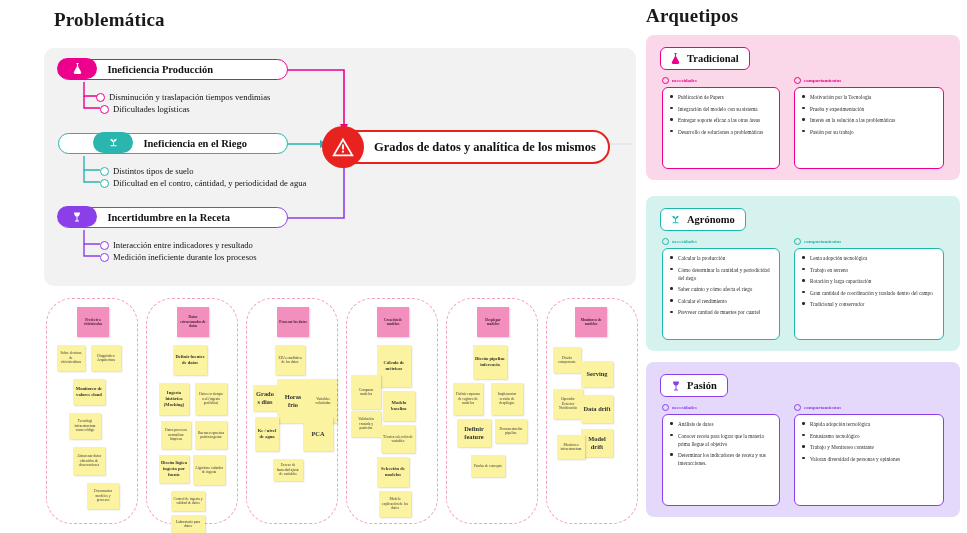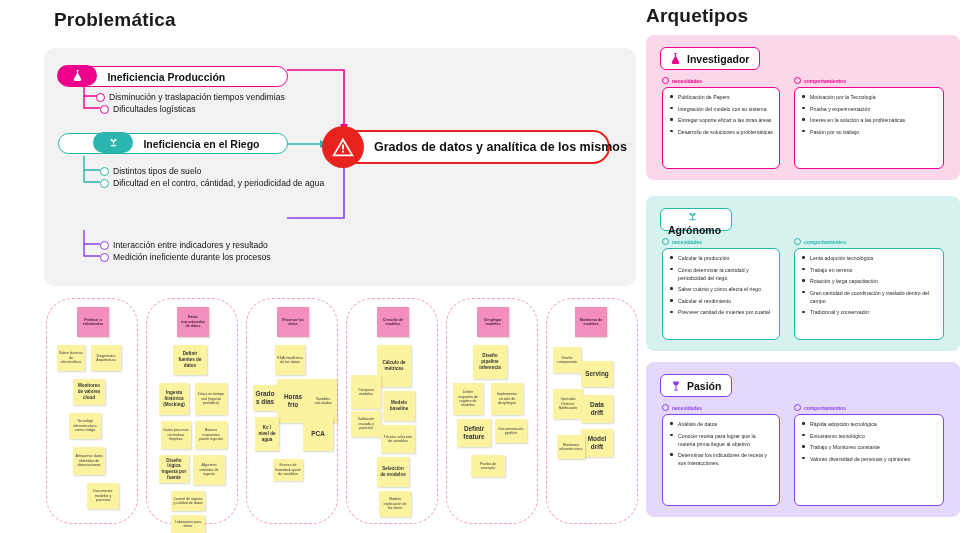--- a/index.html
+++ b/index.html
@@ -1,21 +1,21 @@
 <!DOCTYPE html>
 <html><head>
 <meta charset="utf-8">
 <style>
   html,body{margin:0;padding:0;}
   body{
     width:967px;height:533px;background:#ffffff;
     font-family:"Liberation Sans", sans-serif;
     overflow:hidden;position:relative;
   }
-  .page{position:relative;width:967px;height:384px;}
+  .page{position:relative;width:967px;height:384px;font-family:Liberation Serif, serif;}
 
   
   .h-title{
     position:absolute;font-size:19px;font-weight:bold;color:#1a1a1a;
     letter-spacing:.2px;
   }
   #title-problematica{left:54px;top:9px;}
   #title-arquetipos{left:646px;top:5px;text-align:right;}
 
   
@@ -97,21 +97,21 @@
 
   .arch-pill{
     position:absolute;left:14px;top:12px;height:23px;background:#fff;
     border-radius:6px;display:flex;align-items:center;padding:0 10px 0 7px;
     box-sizing:border-box;
   }
   .arch-pill .aicon{width:15px;height:15px;margin-right:4px;flex:none;
     display:flex;align-items:center;justify-content:center;}
   .arch-pill .aname{font-size:10.5px;font-weight:bold;color:#111;}
   #pill-investigador{border:1.8px solid #ec008c;}
-  #pill-agronomo{border:1.8px solid #1fb6ac;flex-direction:column;}
+  #pill-agronomo{border:1.8px solid #1fb6ac;}
   #pill-enologo{border:1.8px solid #8b3fe8;}
 
   .col-head{position:absolute;display:flex;align-items:center;font-size:5px;font-weight:bold;}
   .col-head .ring{width:5px;height:5px;border-radius:50%;background:transparent;
     border:1px solid currentColor;margin-right:3px;flex:none;}
 
   .listbox{
     position:absolute;background:#fff;border-radius:6px;box-sizing:border-box;
     padding:5px 6px 5px 6px;
   }
@@ -158,21 +158,21 @@
       <path d="M40,34 L40,48 L56,48" stroke="#ec008c" stroke-width="1.4" fill="none"></path>
       <path d="M40,48 L40,60 L56,60" stroke="#ec008c" stroke-width="1.4" fill="none"></path>
 
       <path d="M40,108 L40,122 L56,122" stroke="#2ab5ae" stroke-width="1.4" fill="none"></path>
       <path d="M40,122 L40,134 L56,134" stroke="#2ab5ae" stroke-width="1.4" fill="none"></path>
 
       <path d="M40,182 L40,196 L56,196" stroke="#8b3fe8" stroke-width="1.4" fill="none"></path>
       <path d="M40,196 L40,208 L56,208" stroke="#8b3fe8" stroke-width="1.4" fill="none"></path>
     </svg>
 
-    <div class="pill pink" style="left:14px;top:18px;width:230px;">
+    <div class="pill pink" style="left:14px;top:11px;width:230px;">
       <div class="badge">
         <svg width="13" height="13" viewBox="0 0 24 24" fill="#fff">
           <path d="M10 2h4v1.6h-1V8l5.4 9.8A2.6 2.6 0 0 1 16.1 22H7.9a2.6 2.6 0 0 1-2.3-4.2L11 8V3.6h-1z"></path>
         </svg>
       </div>
       <div class="pill-text">Ineficiencia Producción</div>
     </div>
     <div class="sub" style="left:52px;top:44px;">
       <span class="dot pink"></span>
       <span>Disminución y traslapación tiempos vendimias</span>
@@ -195,20 +195,28 @@
     </div>
     <div class="sub" style="left:56px;top:118px;">
       <span class="dot teal"></span>
       <span>Distintos tipos de suelo</span>
     </div>
     <div class="sub" style="left:56px;top:130px;">
       <span class="dot teal"></span>
       <span>Dificultad en el contro, cántidad, y periodicidad de agua</span>
     </div>
 
+    <div class="pill purple" style="left:14px;top:159px;width:230px;">
+      <div class="badge">
+        <svg width="12" height="12" viewBox="0 0 24 24" fill="#fff">
+          <path d="M6 3h12c0 4.5-2.1 7.6-5 8.2V19h3v2H8v-2h3v-7.8C8.1 10.6 6 7.5 6 3z"></path>
+        </svg>
+      </div>
+      <div class="pill-text">Incertidumbre en la Receta</div>
+    </div>
     <div class="sub" style="left:56px;top:192px;">
       <span class="dot purple"></span>
       <span>Interacción entre indicadores y resultado</span>
     </div>
     <div class="sub" style="left:56px;top:204px;">
       <span class="dot purple"></span>
       <span>Medición ineficiente durante los procesos</span>
     </div>
   </div>
 
@@ -285,21 +293,21 @@
       </div>
     </div>
 
   <div class="arch" id="arch-investigador">
     <div class="arch-pill" id="pill-investigador">
       <span class="aicon">
         <svg width="13" height="13" viewBox="0 0 24 24" fill="#ec008c">
           <path d="M10 2h4v1.6h-1V8l5.4 9.8A2.6 2.6 0 0 1 16.1 22H7.9a2.6 2.6 0 0 1-2.3-4.2L11 8V3.6h-1z"></path>
         </svg>
       </span>
-      <span class="aname">Investigador</span>
+      <span class="aname">Tradicional</span>
     </div>
     <div class="col-head pinkC" style="left:16px;top:42px;">
       <span class="ring"></span>
       <span>necesidades</span>
     </div>
     <div class="col-head pinkC" style="left:148px;top:42px;">
       <span class="ring"></span>
       <span>comportamientos</span>
     </div>
     <div class="listbox pinkB pinkC" style="left:16px;top:52px;width:118px;height:82px;" id="inv-needs">

